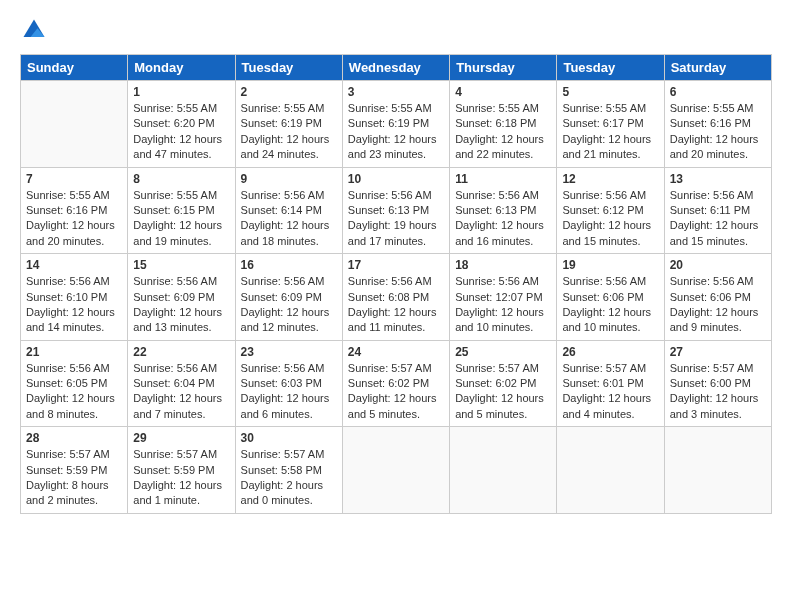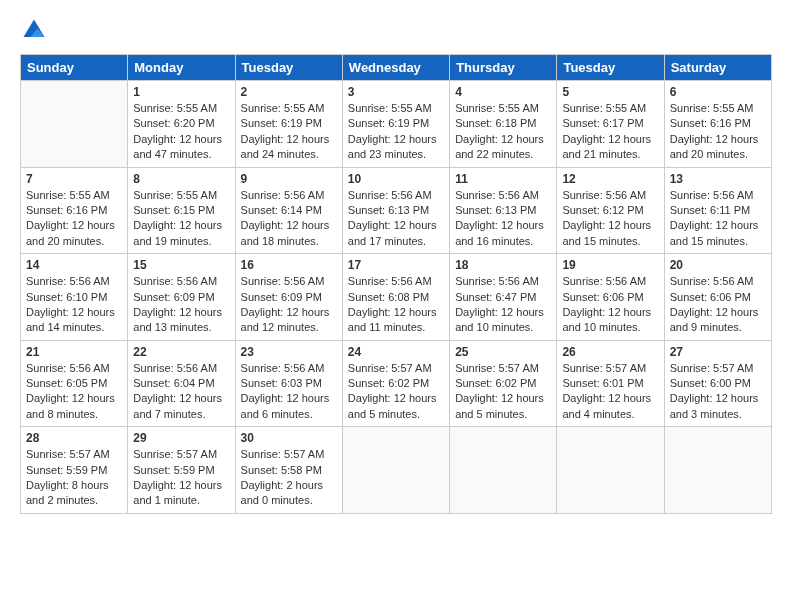--- a/index.html
+++ b/index.html
@@ -196,21 +196,21 @@
             <span>Sunrise: 5:56 AM</span><br>
             <span>Sunset: 6:14 PM</span><br>
             <span>Daylight: 12 hours and 18 minutes.</span>
           </div>
         </td>
           <td>
           <span class="day-num">10</span>
           <div class="day-info">
             <span>Sunrise: 5:56 AM</span><br>
             <span>Sunset: 6:13 PM</span><br>
-            <span>Daylight: 12 hours and 17 minutes.</span>
+            <span>Daylight: 19 hours and 17 minutes.</span>
           </div>
         </td>
           <td>
           <span class="day-num">11</span>
           <div class="day-info">
             <span>Sunrise: 5:56 AM</span><br>
             <span>Sunset: 6:13 PM</span><br>
             <span>Daylight: 12 hours and 16 minutes.</span>
           </div>
         </td>
@@ -261,21 +261,21 @@
           <div class="day-info">
             <span>Sunrise: 5:56 AM</span><br>
             <span>Sunset: 6:08 PM</span><br>
             <span>Daylight: 12 hours and 11 minutes.</span>
           </div>
         </td>
           <td>
           <span class="day-num">18</span>
           <div class="day-info">
             <span>Sunrise: 5:56 AM</span><br>
-            <span>Sunset: 6:47 PM</span><br>
+            <span>Sunset: 12:07 PM</span><br>
             <span>Daylight: 12 hours and 10 minutes.</span>
           </div>
         </td>
           <td>
           <span class="day-num">19</span>
           <div class="day-info">
             <span>Sunrise: 5:56 AM</span><br>
             <span>Sunset: 6:06 PM</span><br>
             <span>Daylight: 12 hours and 10 minutes.</span>
           </div>

